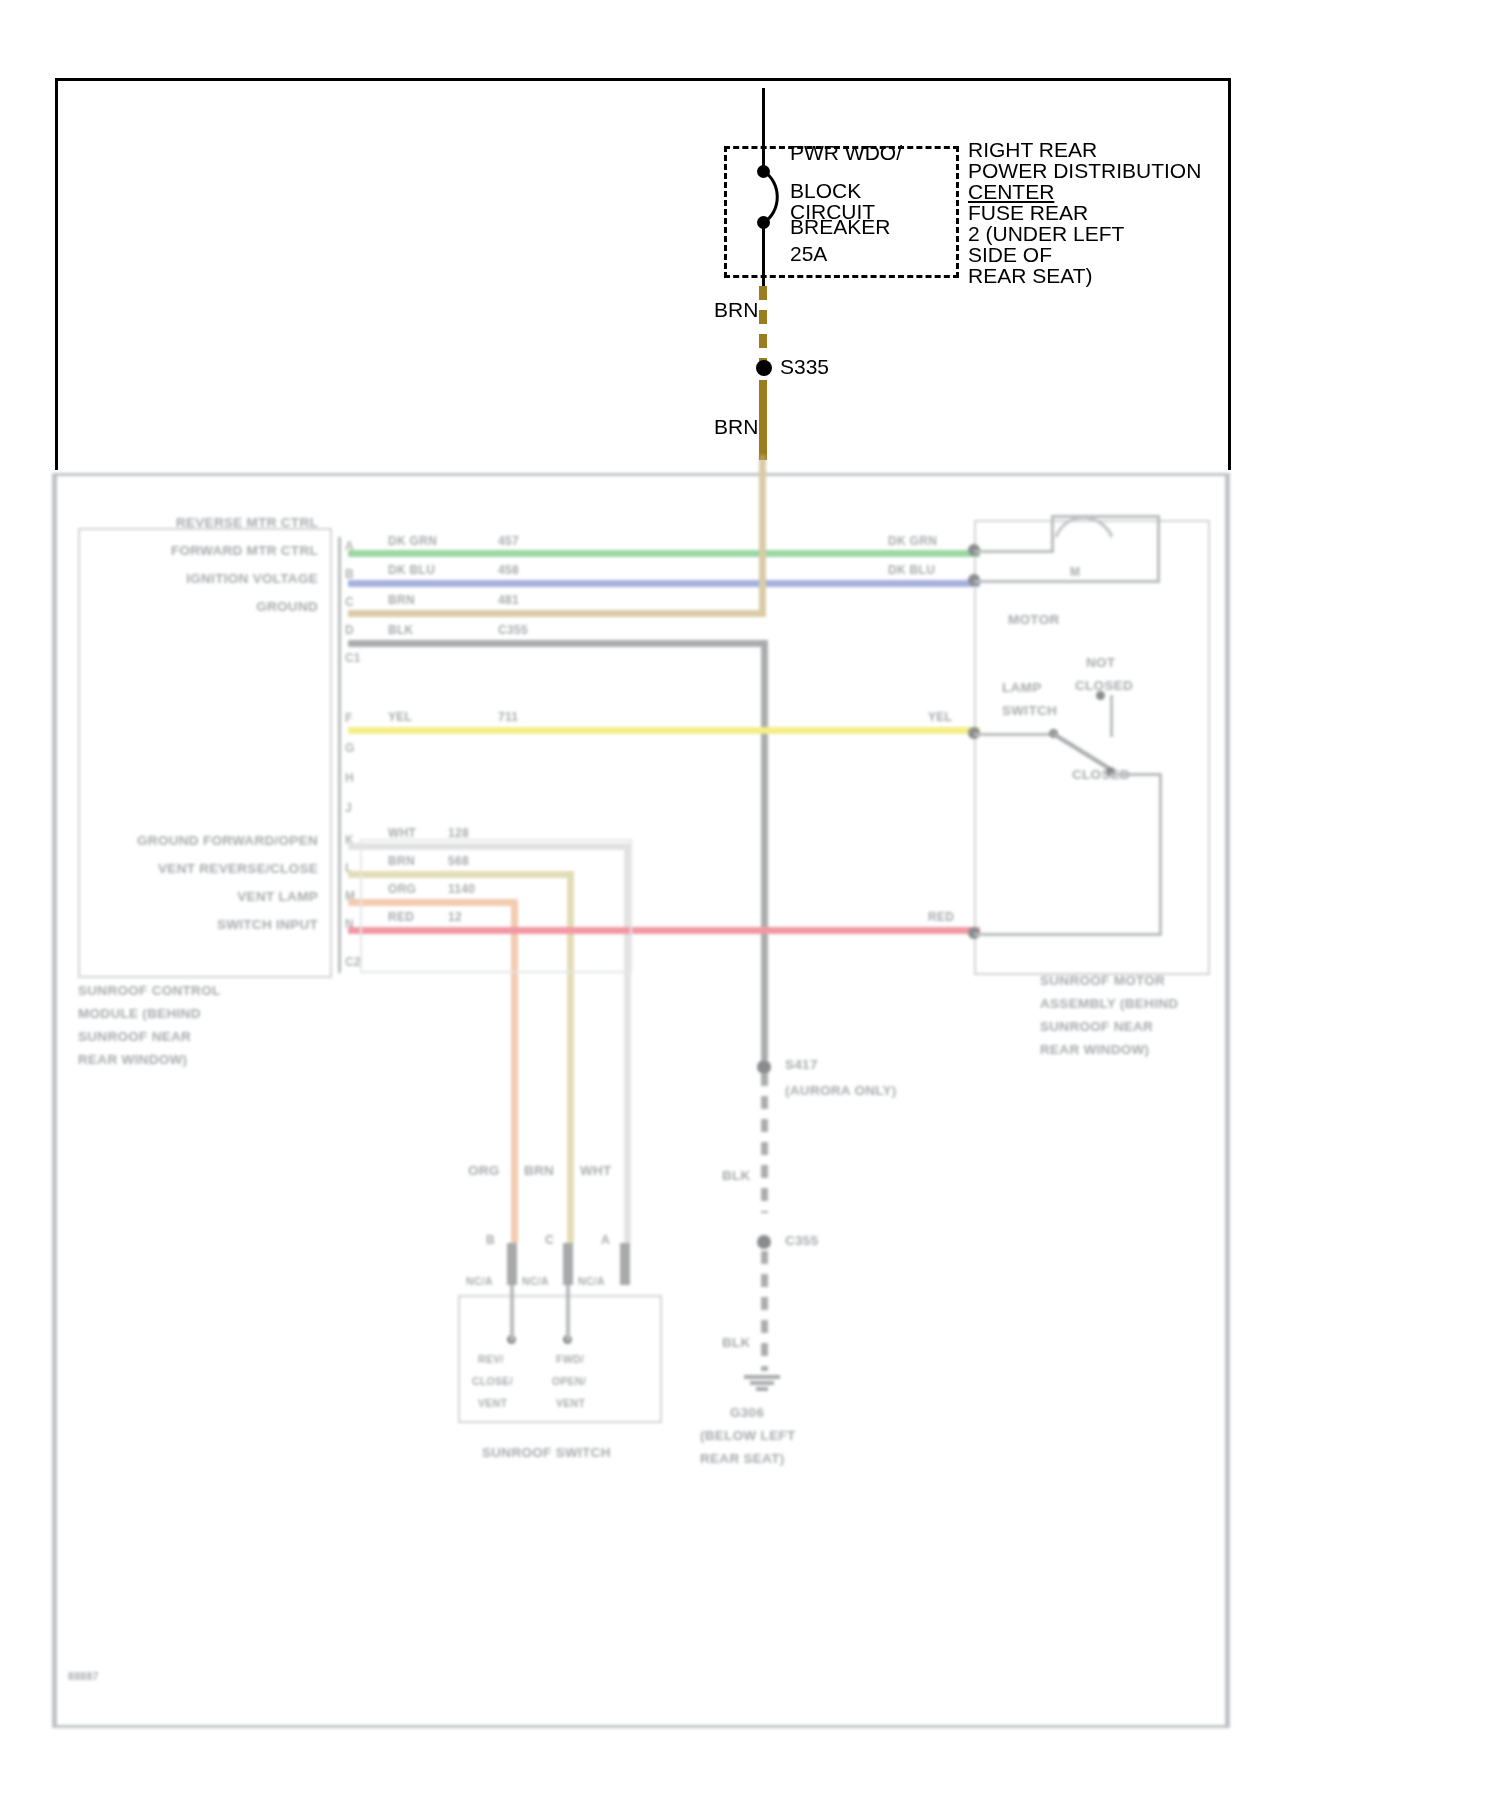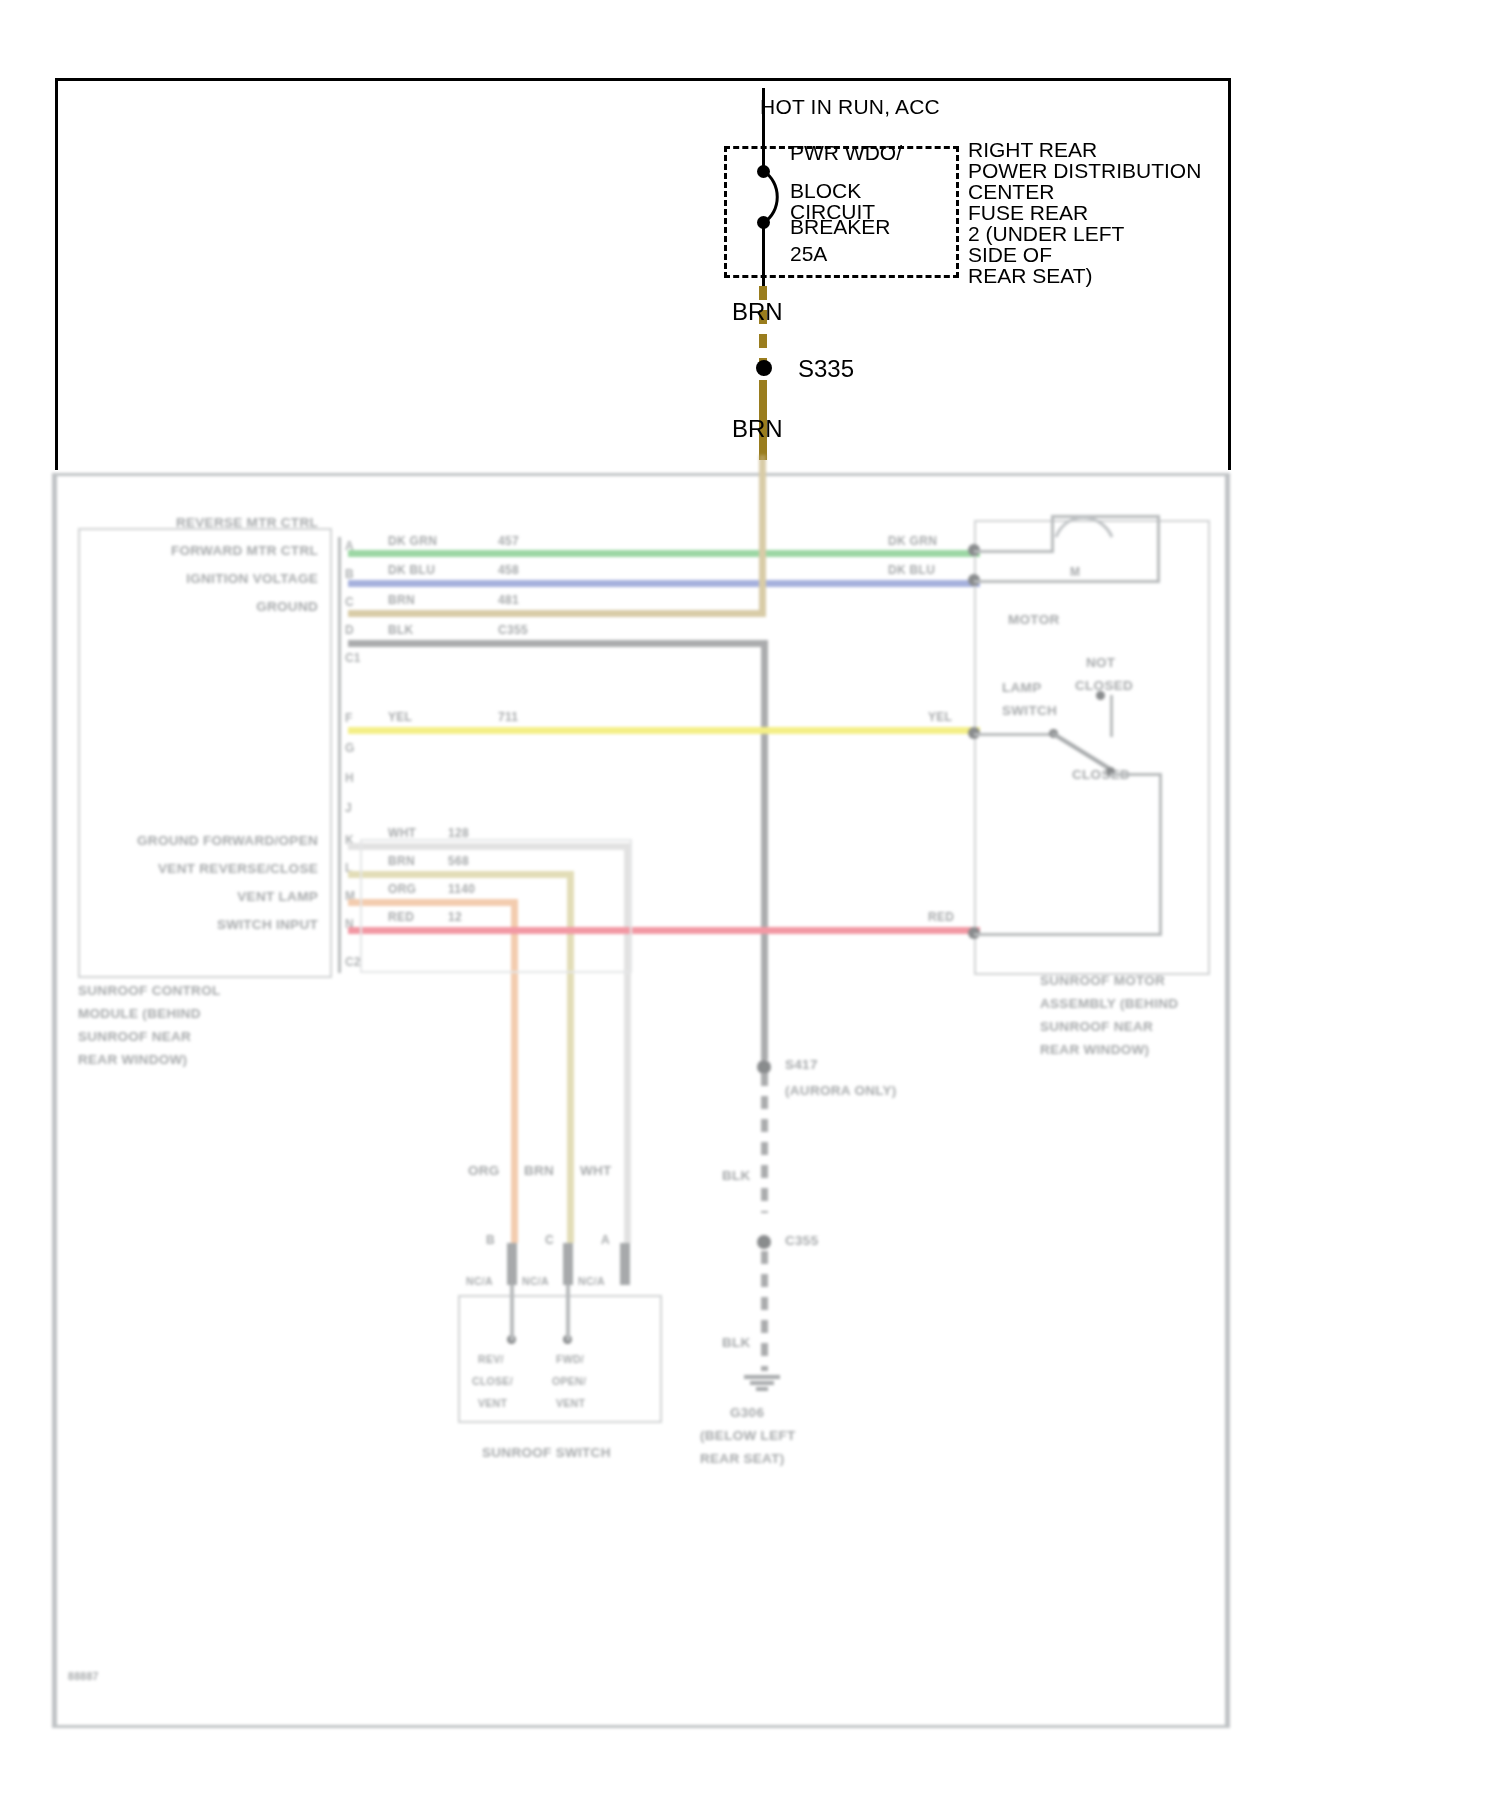--- a/index.html
+++ b/index.html
@@ -18,21 +18,21 @@
   .cb-text { position:absolute; font-size:21px; line-height:26px; white-space:nowrap; }
   .pdc-text{ position:absolute; font-size:21px; line-height:26px; white-space:nowrap; }
 
   .dot { position:absolute; width:13px; height:13px; border-radius:50%; background:#000; }
 
   .vline { position:absolute; background:#000; width:3px; }
   .hline { position:absolute; background:#000; height:3px; }
 
   .brnwire { position:absolute; width:8px; background:#9a7d1e; }
   .brnwire.dash { background:repeating-linear-gradient(to bottom,#9a7d1e 0 14px,transparent 14px 24px); }
-  .wlabel { position:absolute; font-size:24px; white-space:nowrap;margin-left:18px; }
+  .wlabel { position:absolute; font-size:21px; white-space:nowrap; }
 
   
   #body-wrap { position:absolute; left:0; top:455px; width:1500px; height:1360px;
                filter: blur(1.35px) opacity(.62) contrast(.92); }
 
   .bbox { position:absolute; border:2px solid #b9bcbe; background:transparent; }
   .bbox2 { position:absolute; border:2px solid #c6c9cb; }
   .outerframe { position:absolute; border-left:5px solid #9aa0a4; border-top:3px solid #9aa0a4;
                 border-right:5px solid #9aa0a4; border-bottom:3px solid #9aa0a4; }
 
@@ -50,41 +50,40 @@
   .node.s { width:9px; height:9px; }
 
   .gnd { position:absolute; }
   .gnd i { display:block; background:#6f7477; margin:2px auto 0; }
 </style>
 </head>
 <body>
 
 <div id="canvas">
 
-  <div class="hot-label" style="left:640px; top:94px; width:420px;">HOT IN RUN, ACC</div>
 
   <div class="fusebox" style="left:724px; top:146px; width:235px; height:132px;"></div>
 
   <div class="vline" style="left:762px; top:88px; height:80px;"></div>
   <div class="dot" style="left:757px; top:165px;"></div>
   <svg style="position:absolute; left:752px; top:168px;" width="40" height="58">
     <path d="M11,3 C30,14 30,44 11,55" stroke="#000" stroke-width="3" fill="none"></path>
   </svg>
   <div class="dot" style="left:757px; top:216px;"></div>
   <div class="vline" style="left:762px; top:224px; height:62px;"></div>
 
   <div class="cb-text" style="left:790px; top:140px;">PWR WDO/</div>
   <div class="cb-text" style="left:790px; top:178px;">BLOCK</div>
   <div class="cb-text" style="left:790px; top:199px;">CIRCUIT</div>
   <div class="cb-text" style="left:790px; top:214px;">BREAKER</div>
   <div class="cb-text" style="left:790px; top:241px;">25A</div>
 
   <div class="pdc-text" style="left:968px; top:137px;">RIGHT REAR</div>
   <div class="pdc-text" style="left:968px; top:158px;">POWER DISTRIBUTION</div>
-  <div class="pdc-text" style="left:968px; top:179px;">CENTER</div>
+  <div class="pdc-text" style="left:968px; top:179px;text-decoration:underline;">CENTER</div>
   <div class="pdc-text" style="left:968px; top:200px;">FUSE REAR</div>
   <div class="pdc-text" style="left:968px; top:221px;">2 (UNDER LEFT</div>
   <div class="pdc-text" style="left:968px; top:242px;">SIDE OF</div>
   <div class="pdc-text" style="left:968px; top:263px;">REAR SEAT)</div>
 
   <div class="brnwire dash" style="left:759px; top:286px; height:78px;"></div>
   <div class="wlabel" style="left:714px; top:298px;">BRN</div>
   <div class="dot" style="left:756px; top:360px; width:16px; height:16px;"></div>
   <div class="wlabel" style="left:780px; top:355px;">S335</div>
   <div class="brnwire" style="left:759px; top:380px; height:80px;"></div>

